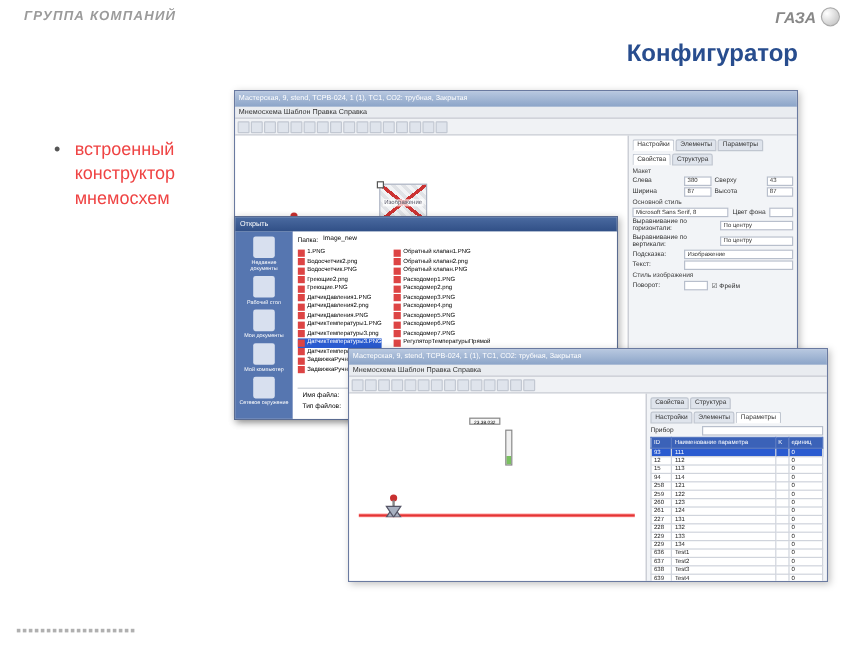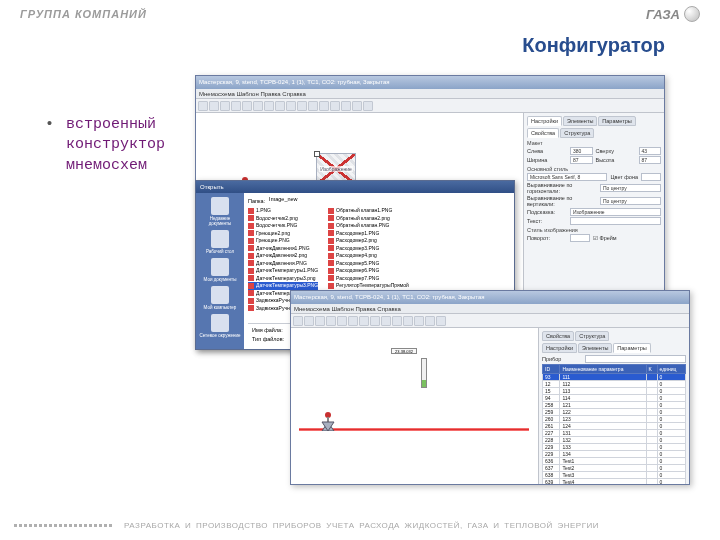--- a/index.html
+++ b/index.html
@@ -46,25 +46,24 @@
     top: 34px;
     font-size: 20px;
     font-weight: bold;
     color: #284d8e;
   }
   .bullet-text {
     position: absolute;
     left: 45px;
     top: 115px;
     font-size: 15px;
-    color: #701a75;
+    color: #ef4444;
     line-height: 1.35;
     display: flex;
     gap: 12px;
-    font-family: Liberation Mono, monospace;
   }
   .bullet-text::before {
     content: "•";
     color: #555;
   }
   .screens {
     position: absolute;
     left: 195px;
     top: 75px;
     width: 470px;
@@ -680,14 +679,13 @@
       <span></span>
       <span></span>
       <span></span>
       <span></span>
       <span></span>
       <span></span>
       <span></span>
       <span></span>
       <span></span>
   </div>
-  <div class="footer-text">РАЗРАБОТКА И ПРОИЗВОДСТВО ПРИБОРОВ УЧЕТА РАСХОДА ЖИДКОСТЕЙ, ГАЗА И ТЕПЛОВОЙ ЭНЕРГИИ</div>
 </div>
 
 </body></html>

